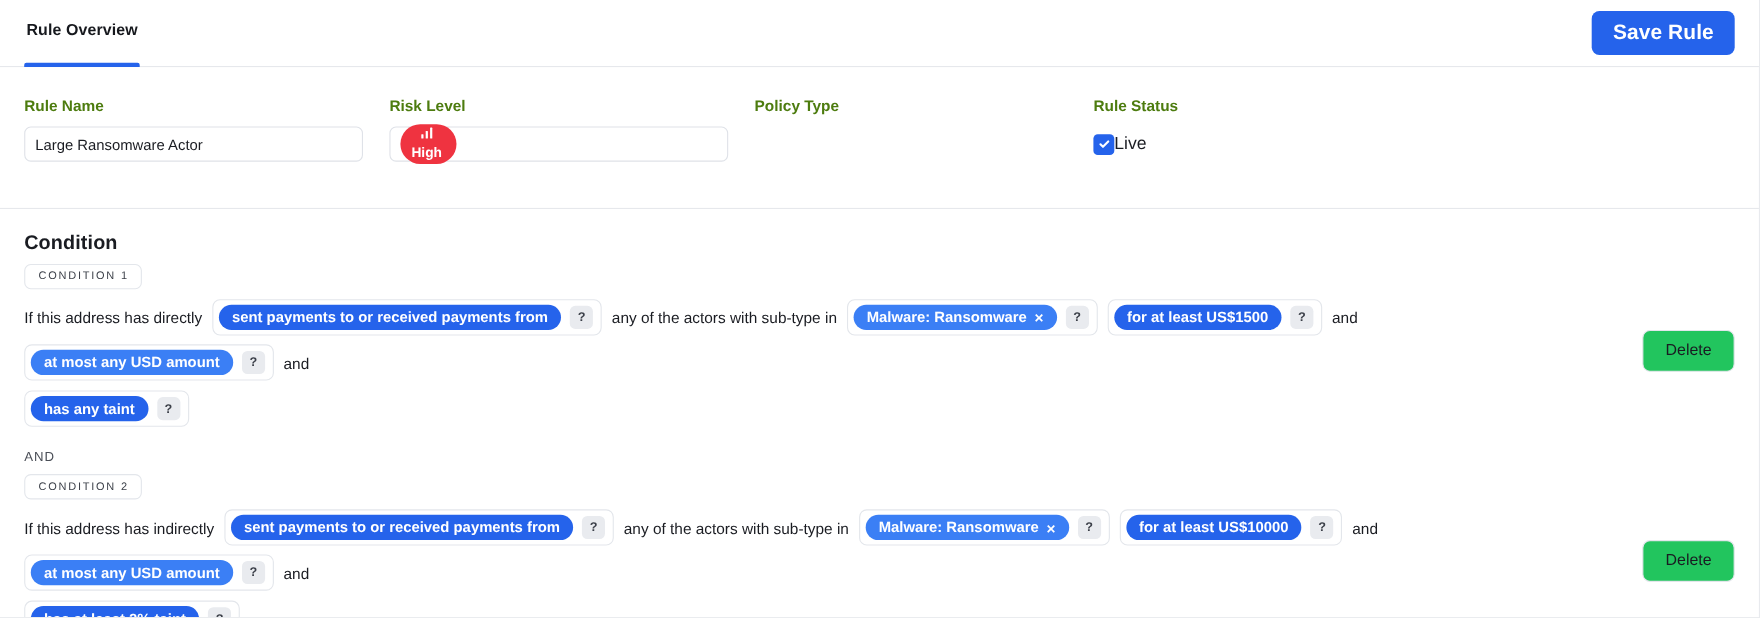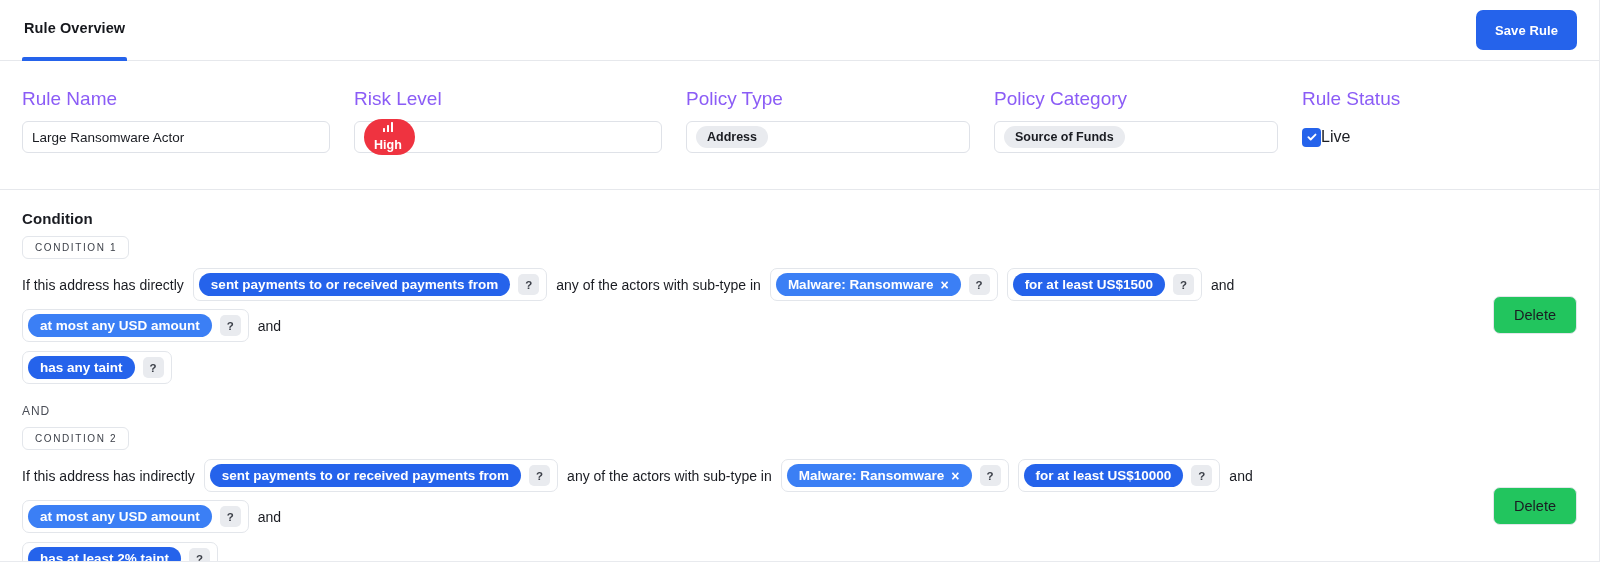--- a/index.html
+++ b/index.html
@@ -64,21 +64,21 @@
   .save-rule-btn {
     position: absolute;
     right: 22px;
     top: 10px;
     height: 40px;
     padding: 0 19px;
     background: #2563eb;
     color: #ffffff;
     border: none;
     border-radius: 7px;
-    font-size: 13px;
+    font-size: 19px;
     font-weight: 700;
     font-family: "Liberation Sans", sans-serif;
     cursor: pointer;
     letter-spacing: 0.1px;
   }
 
   
   .fields-row {
     position: relative;
     height: 129px;
@@ -90,23 +90,23 @@
   .field {
     position: relative;
   }
   .field-rule-name   { width: 308px; }
   .field-risk-level  { width: 308px; margin-left: 24px; }
   .field-policy-type { width: 284px; margin-left: 24px; }
   .field-policy-cat  { width: 284px; margin-left: 24px; }
   .field-rule-status { width: 200px; margin-left: 24px; }
 
   .field-label {
-    font-size: 19px;
-    color: #8b5cf6;
-    font-weight: 400;
+    font-size: 14px;
+    color: #4d7c0f;
+    font-weight: 700;
     margin-bottom: 11px;
     white-space: nowrap;
   }
 
   .input-box {
     height: 32px;
     border: 1px solid #dfe2e8;
     border-radius: 6px;
     background: #ffffff;
     display: flex;
@@ -182,21 +182,21 @@
     color: #1a1c22;
   }
 
   
   .conditions {
     position: relative;
     padding: 20px 22px 0 22px;
   }
 
   .section-title {
-    font-size: 15px;
+    font-size: 18px;
     font-weight: 700;
     color: #1a1c22;
     letter-spacing: 0.1px;
     margin-bottom: 9px;
   }
 
   .condition-block { position: relative; }
 
   .cond-badge {
     display: inline-block;
@@ -332,31 +332,22 @@
               <i></i>
               <i></i>
           </span>
           <span>High</span>
         </span>
       </div>
     </div>
 
     <div class="field field-policy-type">
       <div class="field-label">Policy Type</div>
-      <div class="input-box select-box">
-        <span class="gray-pill">Address</span>
-      </div>
-    </div>
-
-    <div class="field field-policy-cat">
-      <div class="field-label">Policy Category</div>
-      <div class="input-box select-box">
-        <span class="gray-pill">Source of Funds</span>
-      </div>
-    </div>
+    </div>
+
 
     <div class="field field-rule-status">
       <div class="field-label">Rule Status</div>
       <div class="status-row">
         <span class="checkbox">
           <svg width="12" height="12" viewBox="0 0 12 12" aria-hidden="true">
             <path d="M2.4 6.2 L4.7 8.5 L9.5 3.6" fill="none" stroke="#ffffff" stroke-width="1.9" stroke-linecap="round" stroke-linejoin="round"></path>
           </svg>
         </span>
         <span class="status-label">Live</span>

